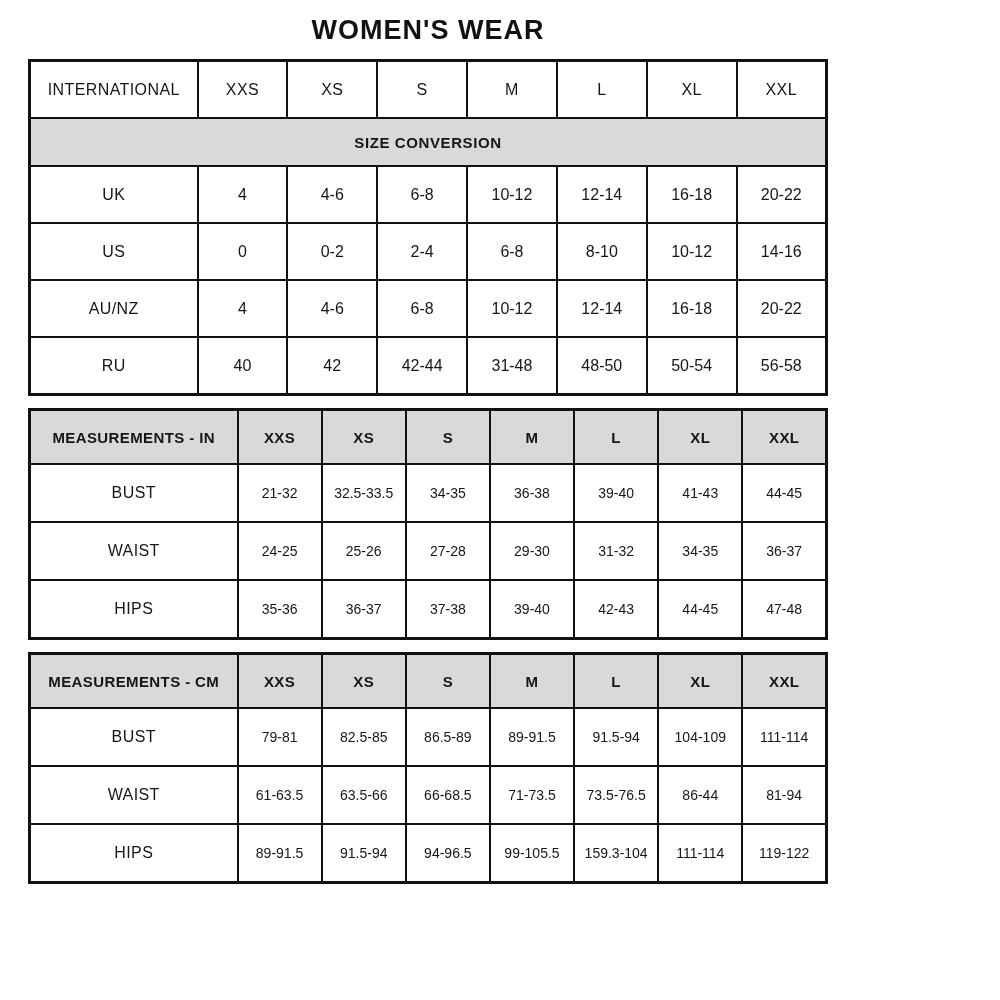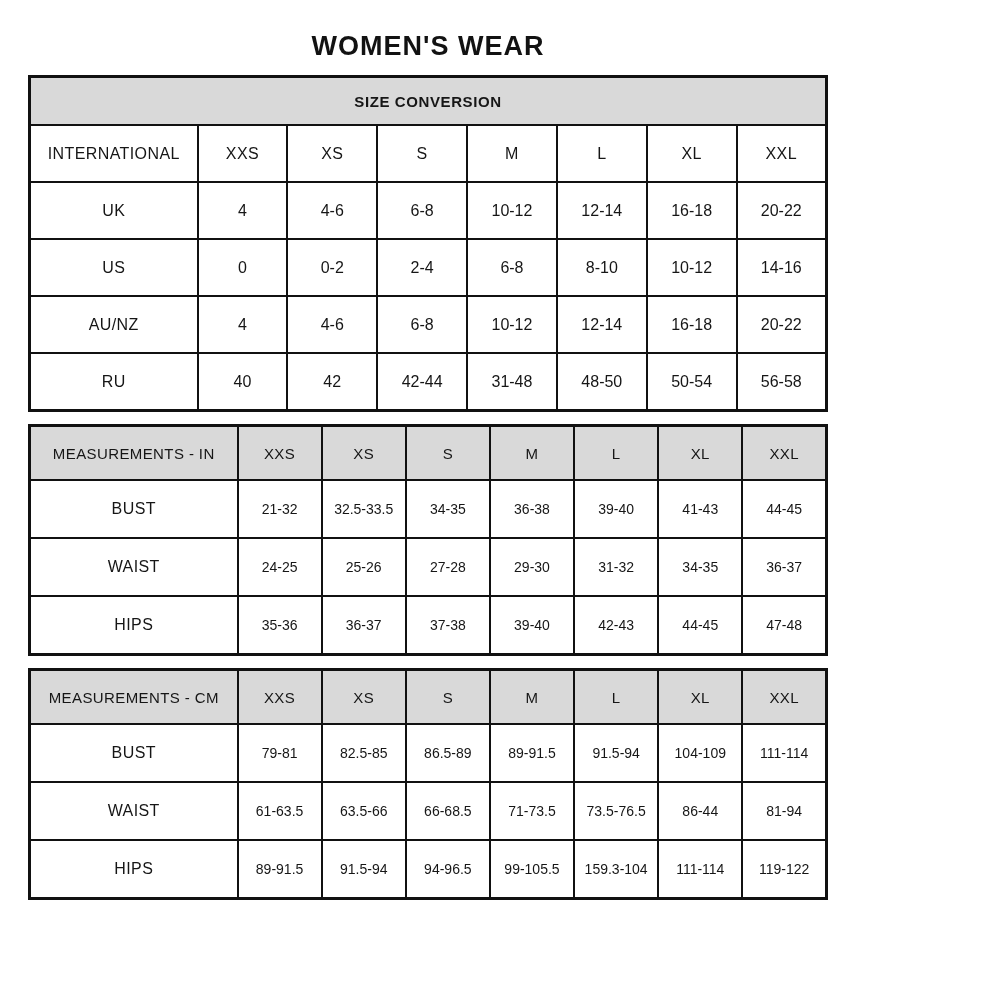--- a/index.html
+++ b/index.html
@@ -1,21 +1,21 @@
 <!DOCTYPE html>
 <html><head>
 <meta charset="utf-8">
 <style>
   html,body{margin:0;padding:0;}
   body{
     width:1000px;height:1000px;background:#ffffff;
     font-family:"Liberation Sans",sans-serif;color:#161616;
     -webkit-font-smoothing:antialiased;
   }
-  .page{padding:16px 28px;box-sizing:border-box;width:856px;}
+  .page{padding:0 28px;box-sizing:border-box;width:856px;}
   .title{
     text-align:center;font-size:27px;font-weight:bold;
     letter-spacing:1px;margin:0;padding:15px 0 13px;color:#121212;
   }
   table{
     width:100%;border-collapse:collapse;table-layout:fixed;
     margin:0 0 12px 0;border:3px solid #111111;
   }
   td{
     border:2px solid #111111;text-align:center;vertical-align:middle;
@@ -24,21 +24,21 @@
   .tbl-size col.c0{width:168px;}
   .tbl-meas col.c0{width:208px;}
   .banner-cell{
     height:46px;background:#d9d9d9;font-weight:bold;
     font-size:15px;letter-spacing:0.6px;
   }
   .tbl-size .head-cell{height:55px;font-size:16px;letter-spacing:0.4px;}
   .tbl-size .label-cell{height:55px;font-size:16px;letter-spacing:0.4px;text-align:center;}
   .tbl-size .val-cell{height:55px;font-size:16px;}
   .tbl-meas .head-cell{
-    height:52px;background:#d9d9d9;font-weight:normal;
+    height:52px;background:#d9d9d9;font-weight:bold;
     font-size:15px;letter-spacing:0.4px;
   }
   .tbl-meas .label-cell{height:56px;font-size:16px;letter-spacing:0.4px;}
   .tbl-meas .val-cell{height:56px;font-size:14px;}
 </style>
 </head>
 <body>
 
 <div class="page">
   <h1 class="title">WOMEN'S WEAR</h1>
@@ -48,34 +48,34 @@
         <col class="c0">
         <col>
         <col>
         <col>
         <col>
         <col>
         <col>
         <col>
       </colgroup>
       <tbody>
-        <tr>
-          <td colspan="8" class="banner-cell">SIZE CONVERSION</td>
-        </tr>
         <tr>
           <td class="head-cell">INTERNATIONAL</td>
           <td class="head-cell">XXS</td>
           <td class="head-cell">XS</td>
           <td class="head-cell">S</td>
           <td class="head-cell">M</td>
           <td class="head-cell">L</td>
           <td class="head-cell">XL</td>
           <td class="head-cell">XXL</td>
         </tr>
         <tr>
+          <td colspan="8" class="banner-cell">SIZE CONVERSION</td>
+        </tr>
+        <tr>
           <td class="label-cell">UK</td>
           <td class="val-cell">4</td>
           <td class="val-cell">4-6</td>
           <td class="val-cell">6-8</td>
           <td class="val-cell">10-12</td>
           <td class="val-cell">12-14</td>
           <td class="val-cell">16-18</td>
           <td class="val-cell">20-22</td>
         </tr>
         <tr>

